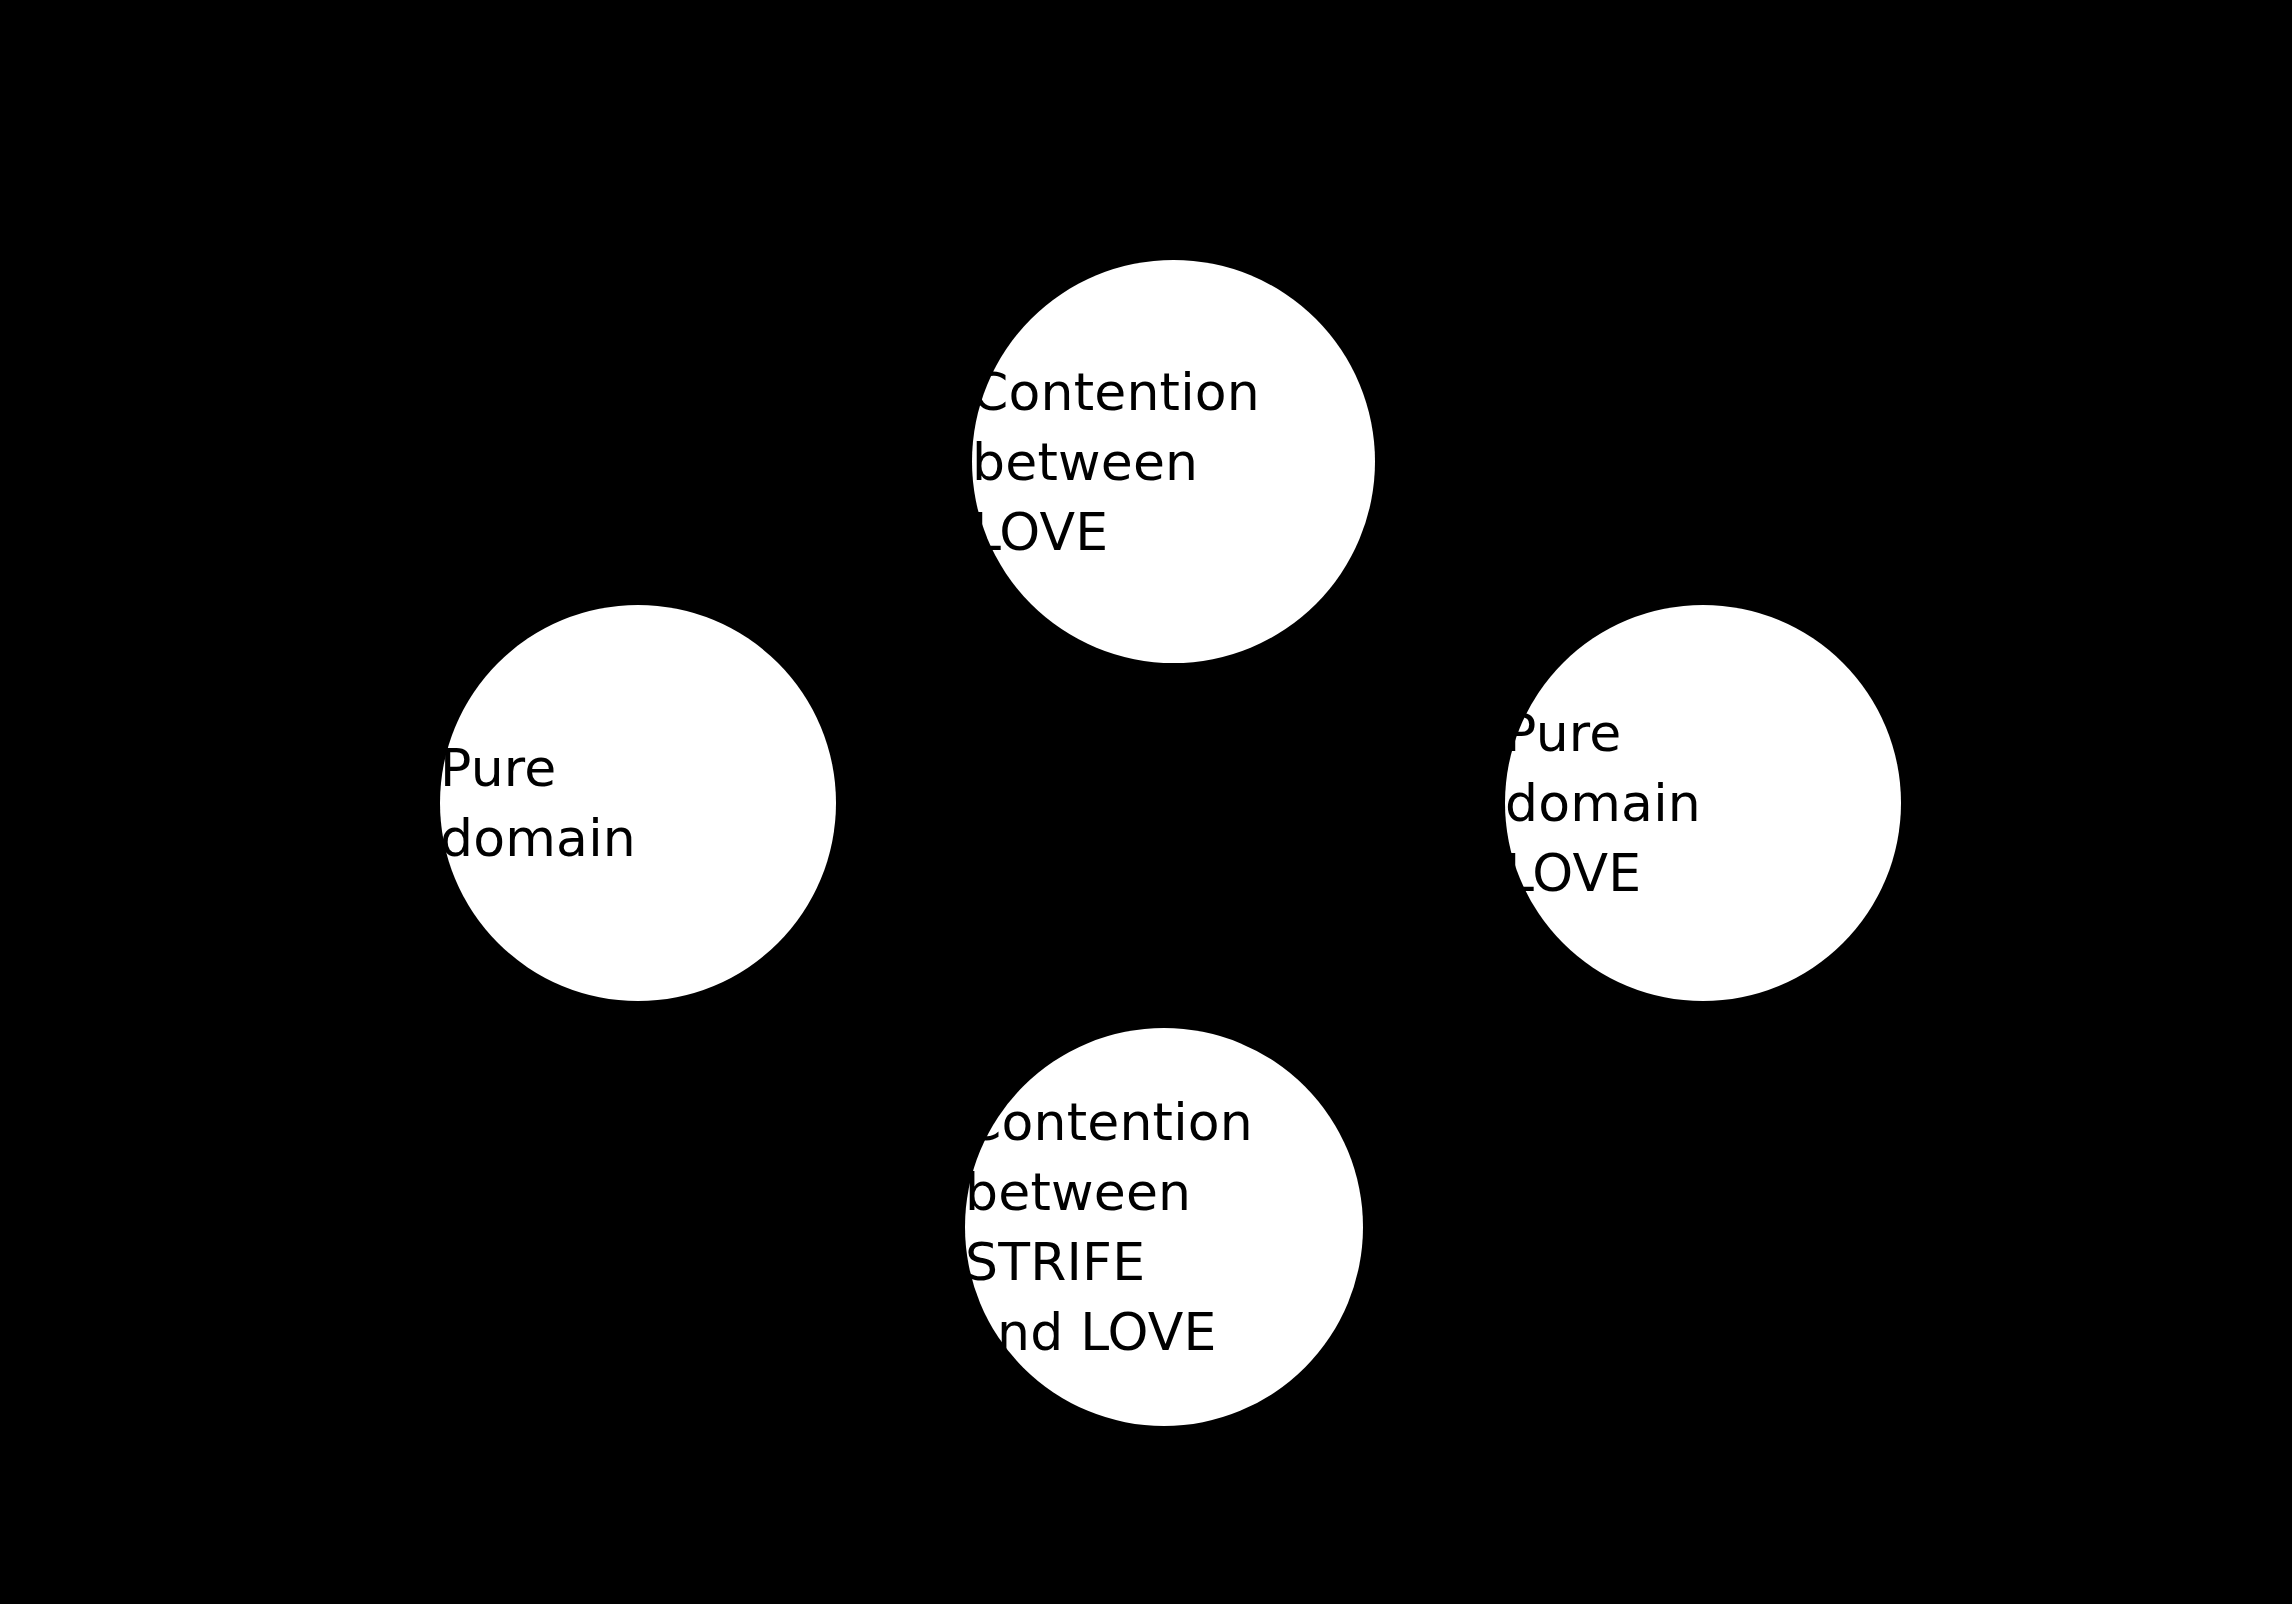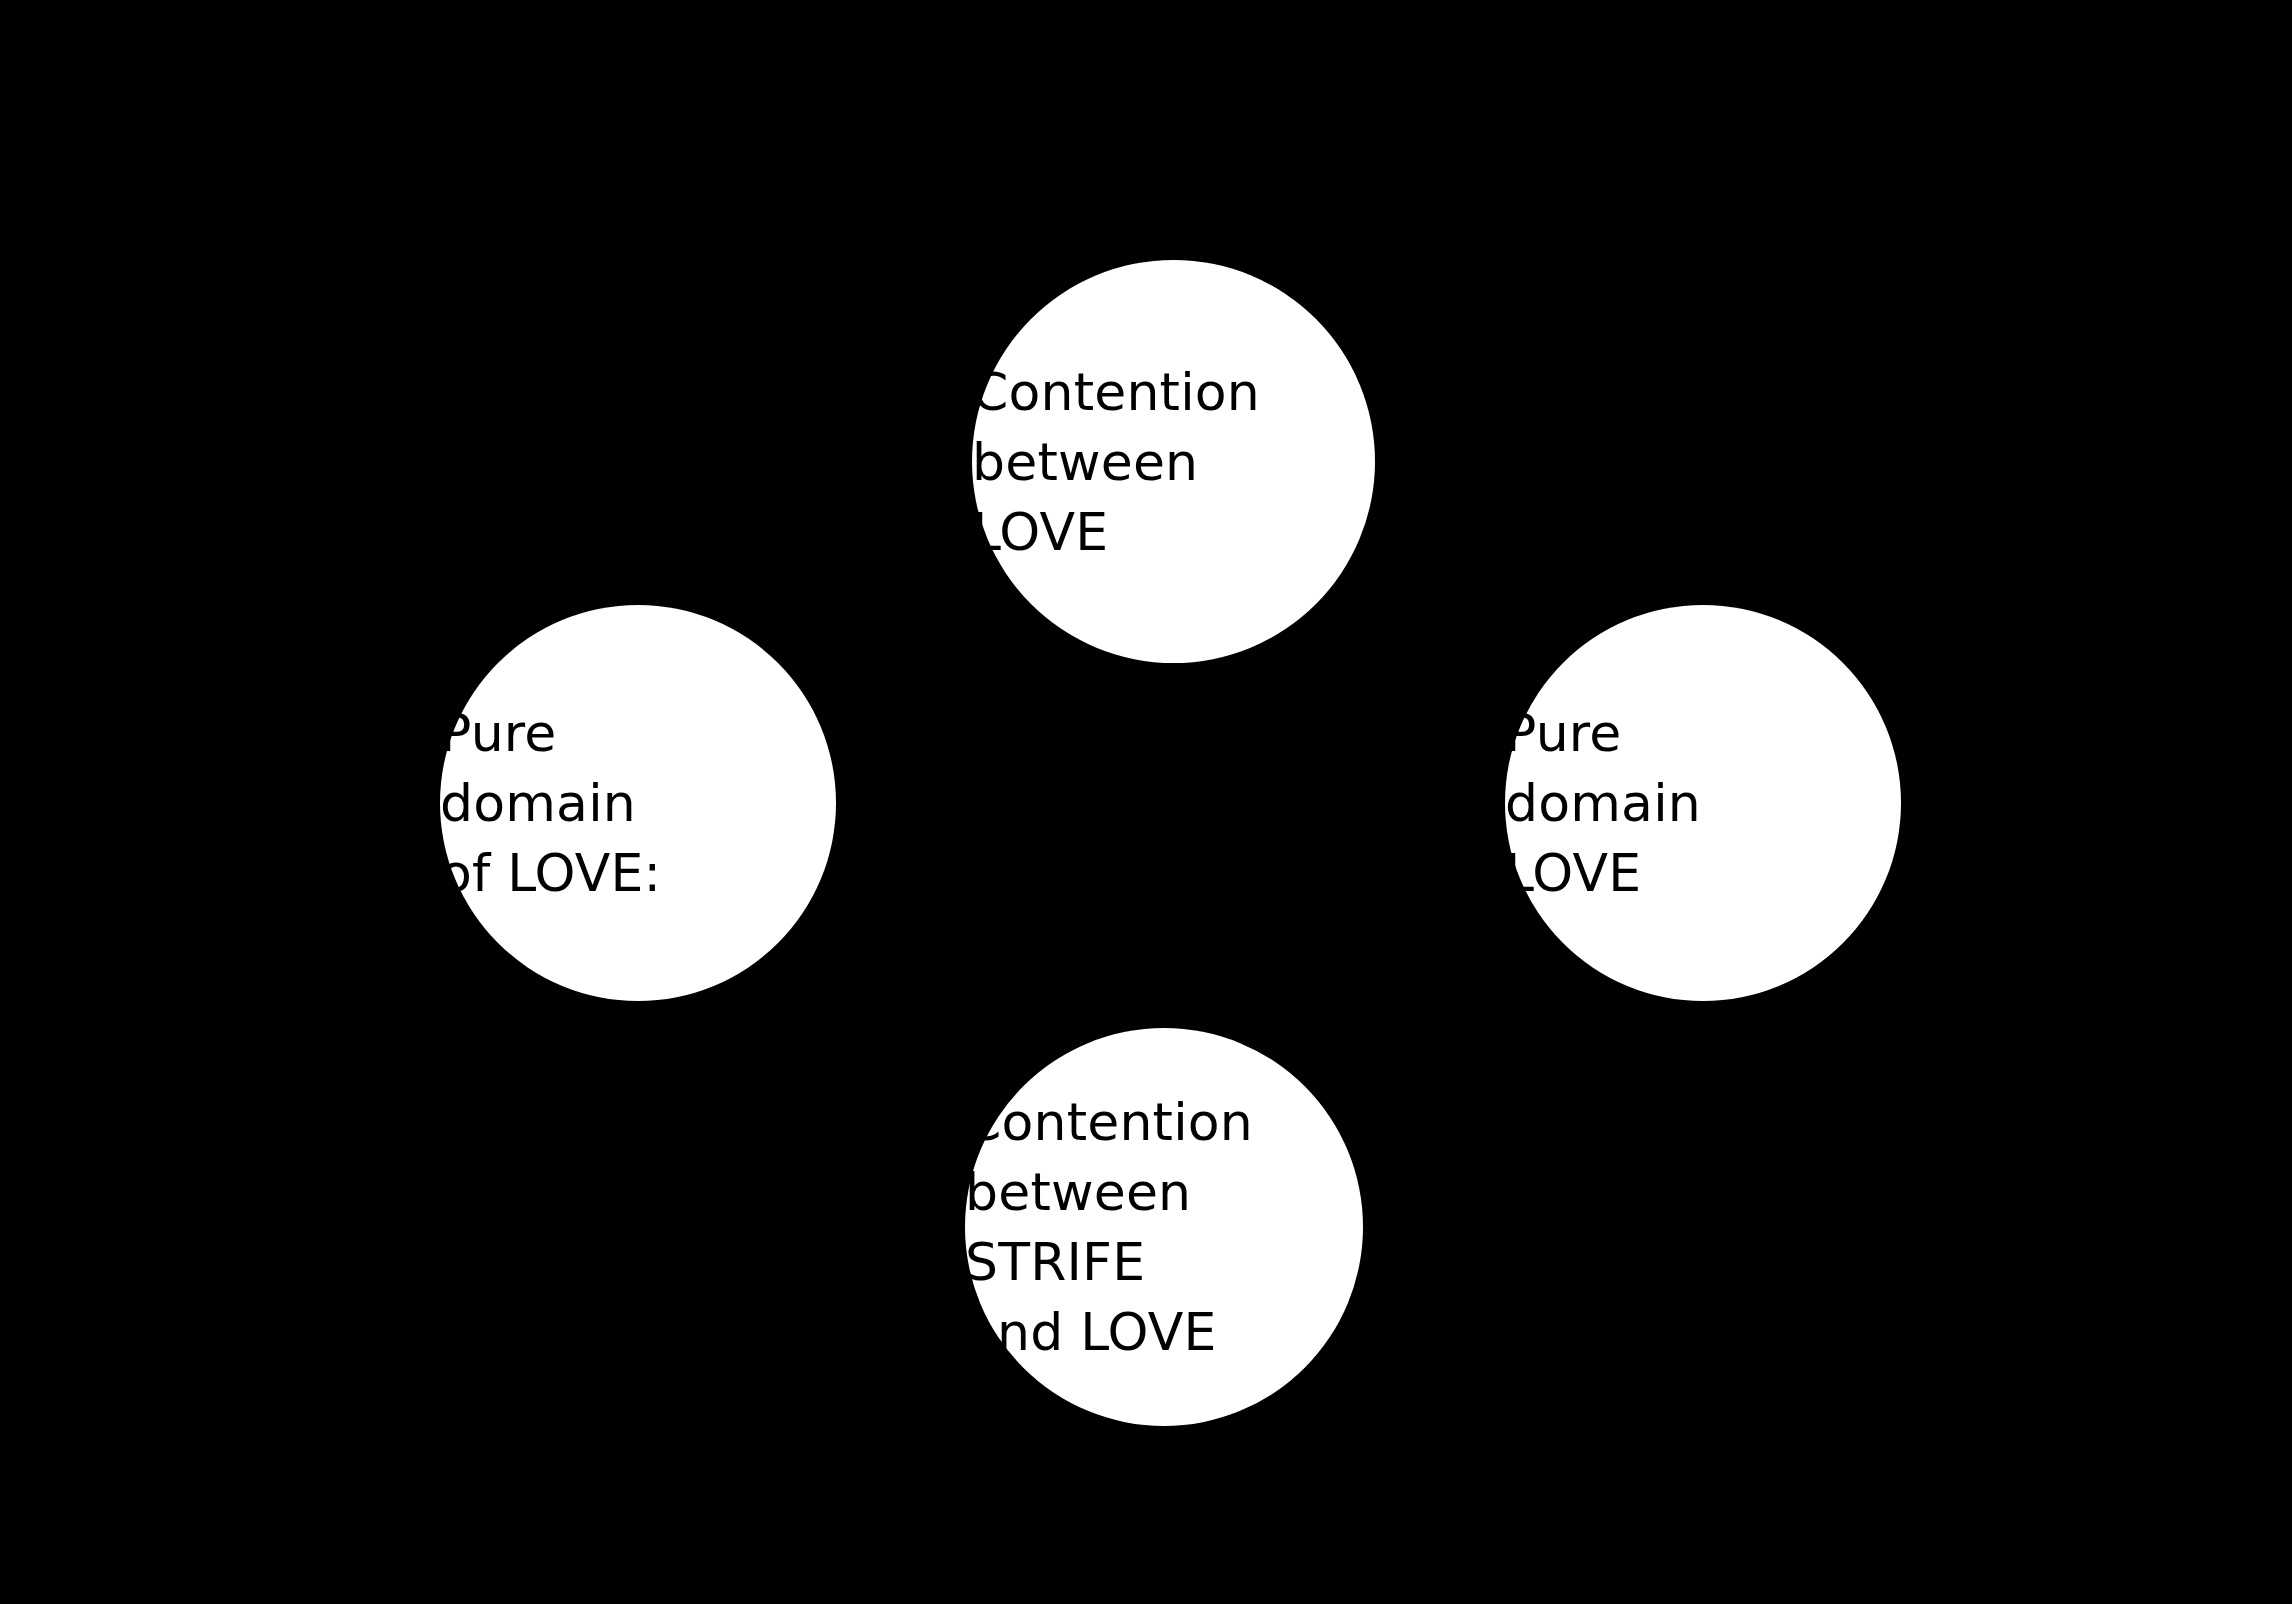--- a/index.html
+++ b/index.html
@@ -75,21 +75,20 @@
 
   <div class="node" id="node-top">
     <span class="node-line">Contention</span>
     <span class="node-line">between</span>
     <span class="node-line">LOVE</span>
   </div>
 
   <div class="node" id="node-left">
     <span class="node-line">Pure</span>
     <span class="node-line">domain</span>
-    <span class="node-line">of LOVE:</span>
   </div>
 
   <div class="node" id="node-right">
     <span class="node-line">Pure</span>
     <span class="node-line">domain</span>
     <span class="node-line">LOVE</span>
   </div>
 
   <div class="node" id="node-bottom">
     <span class="node-line">Contention</span>

